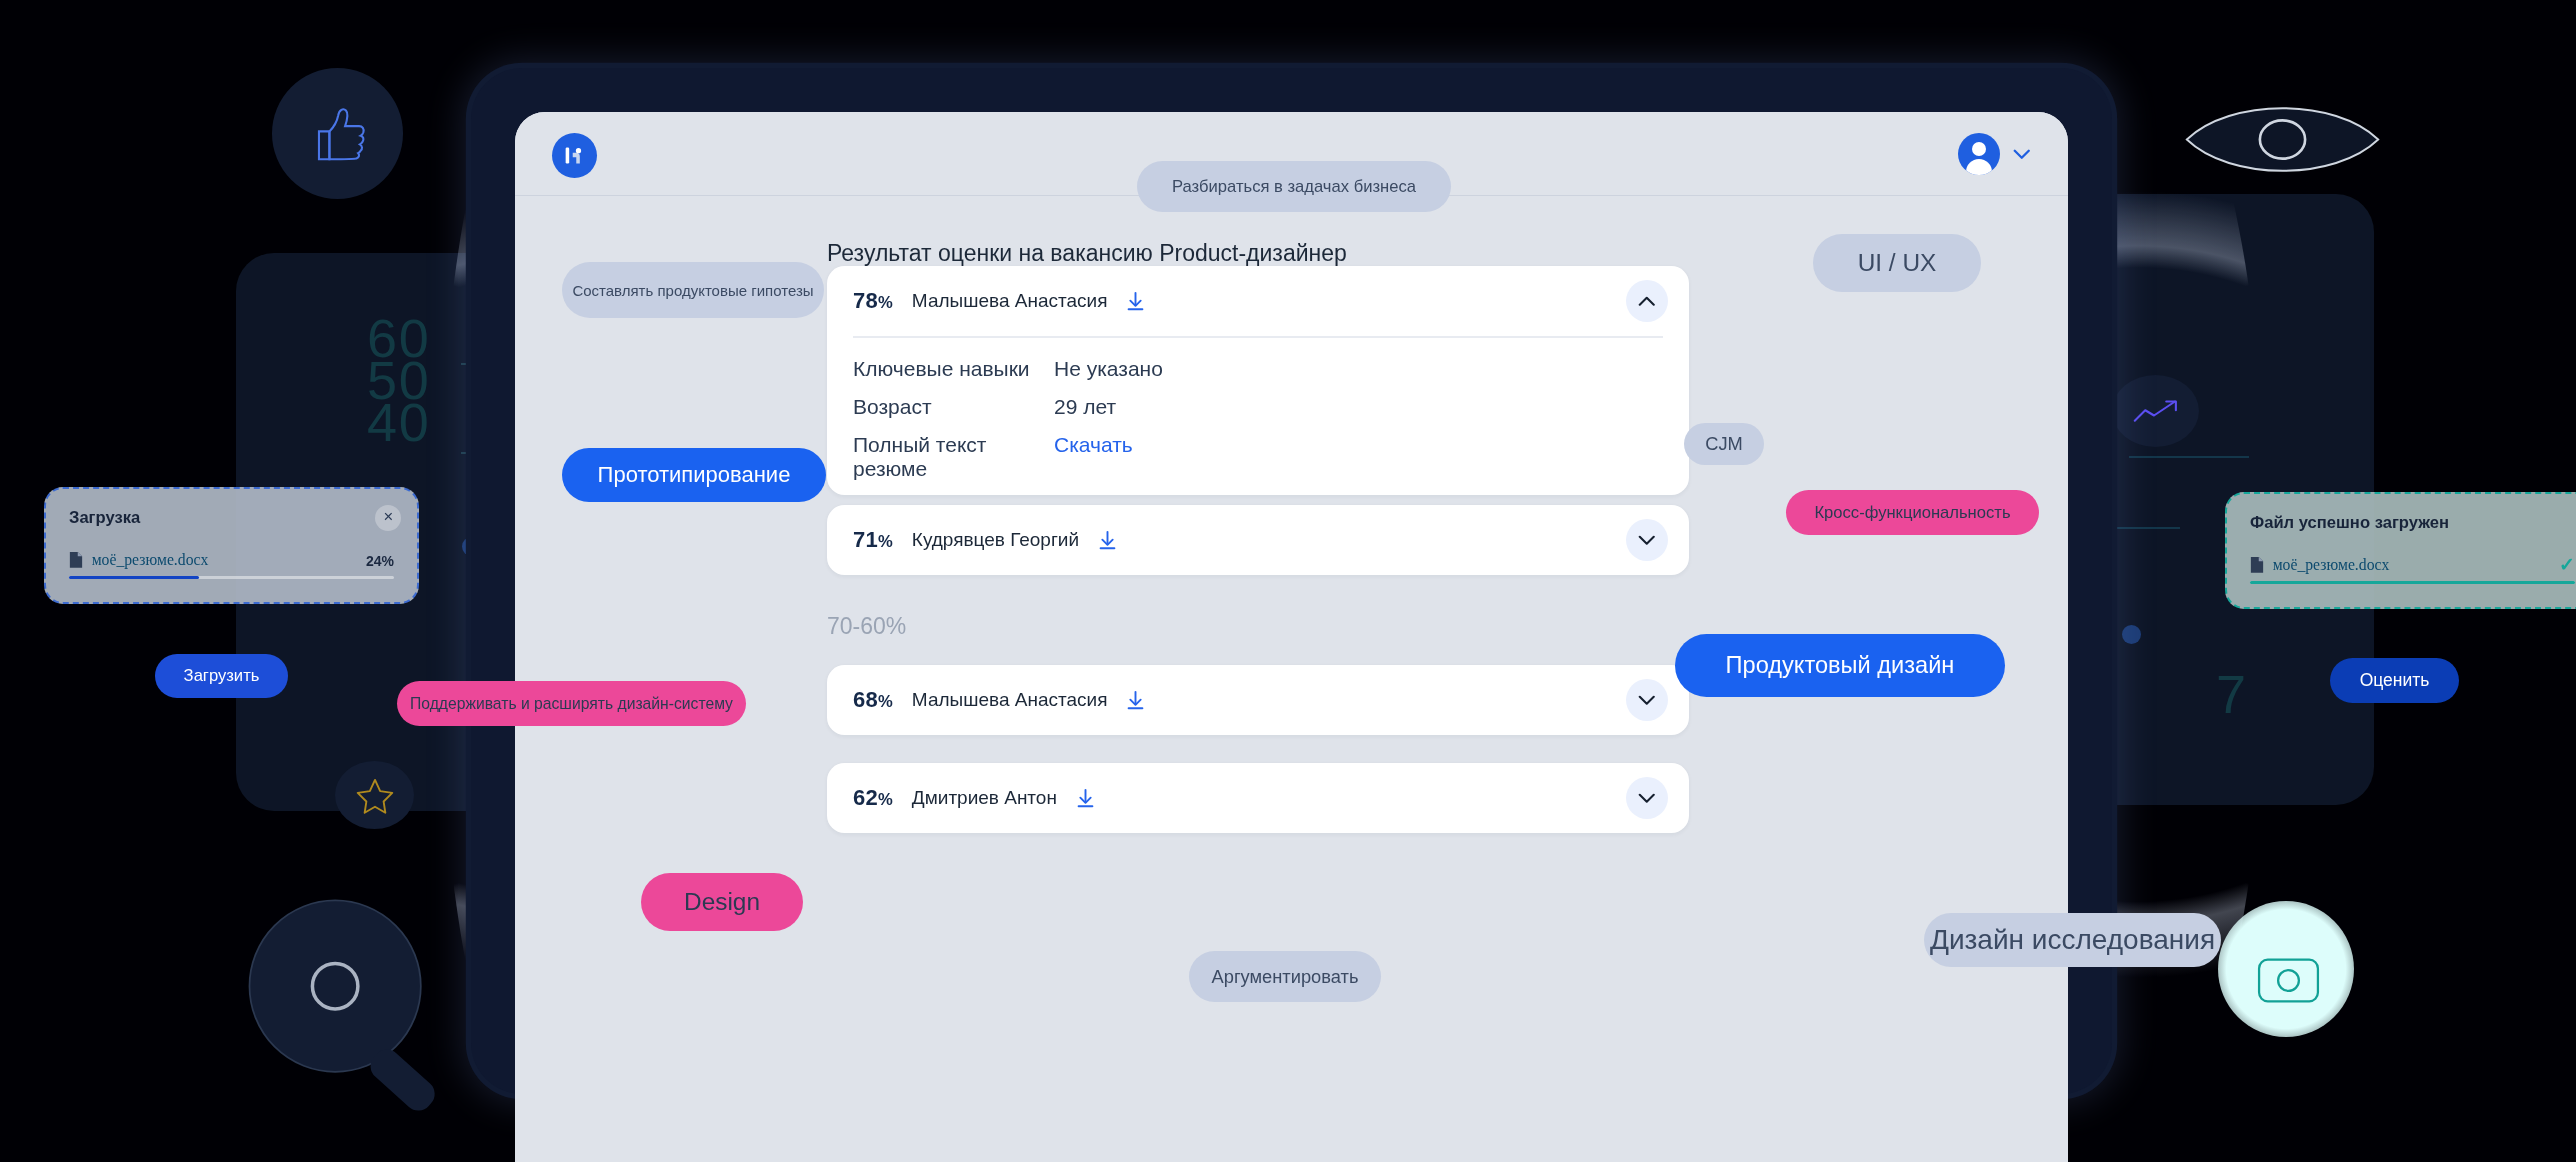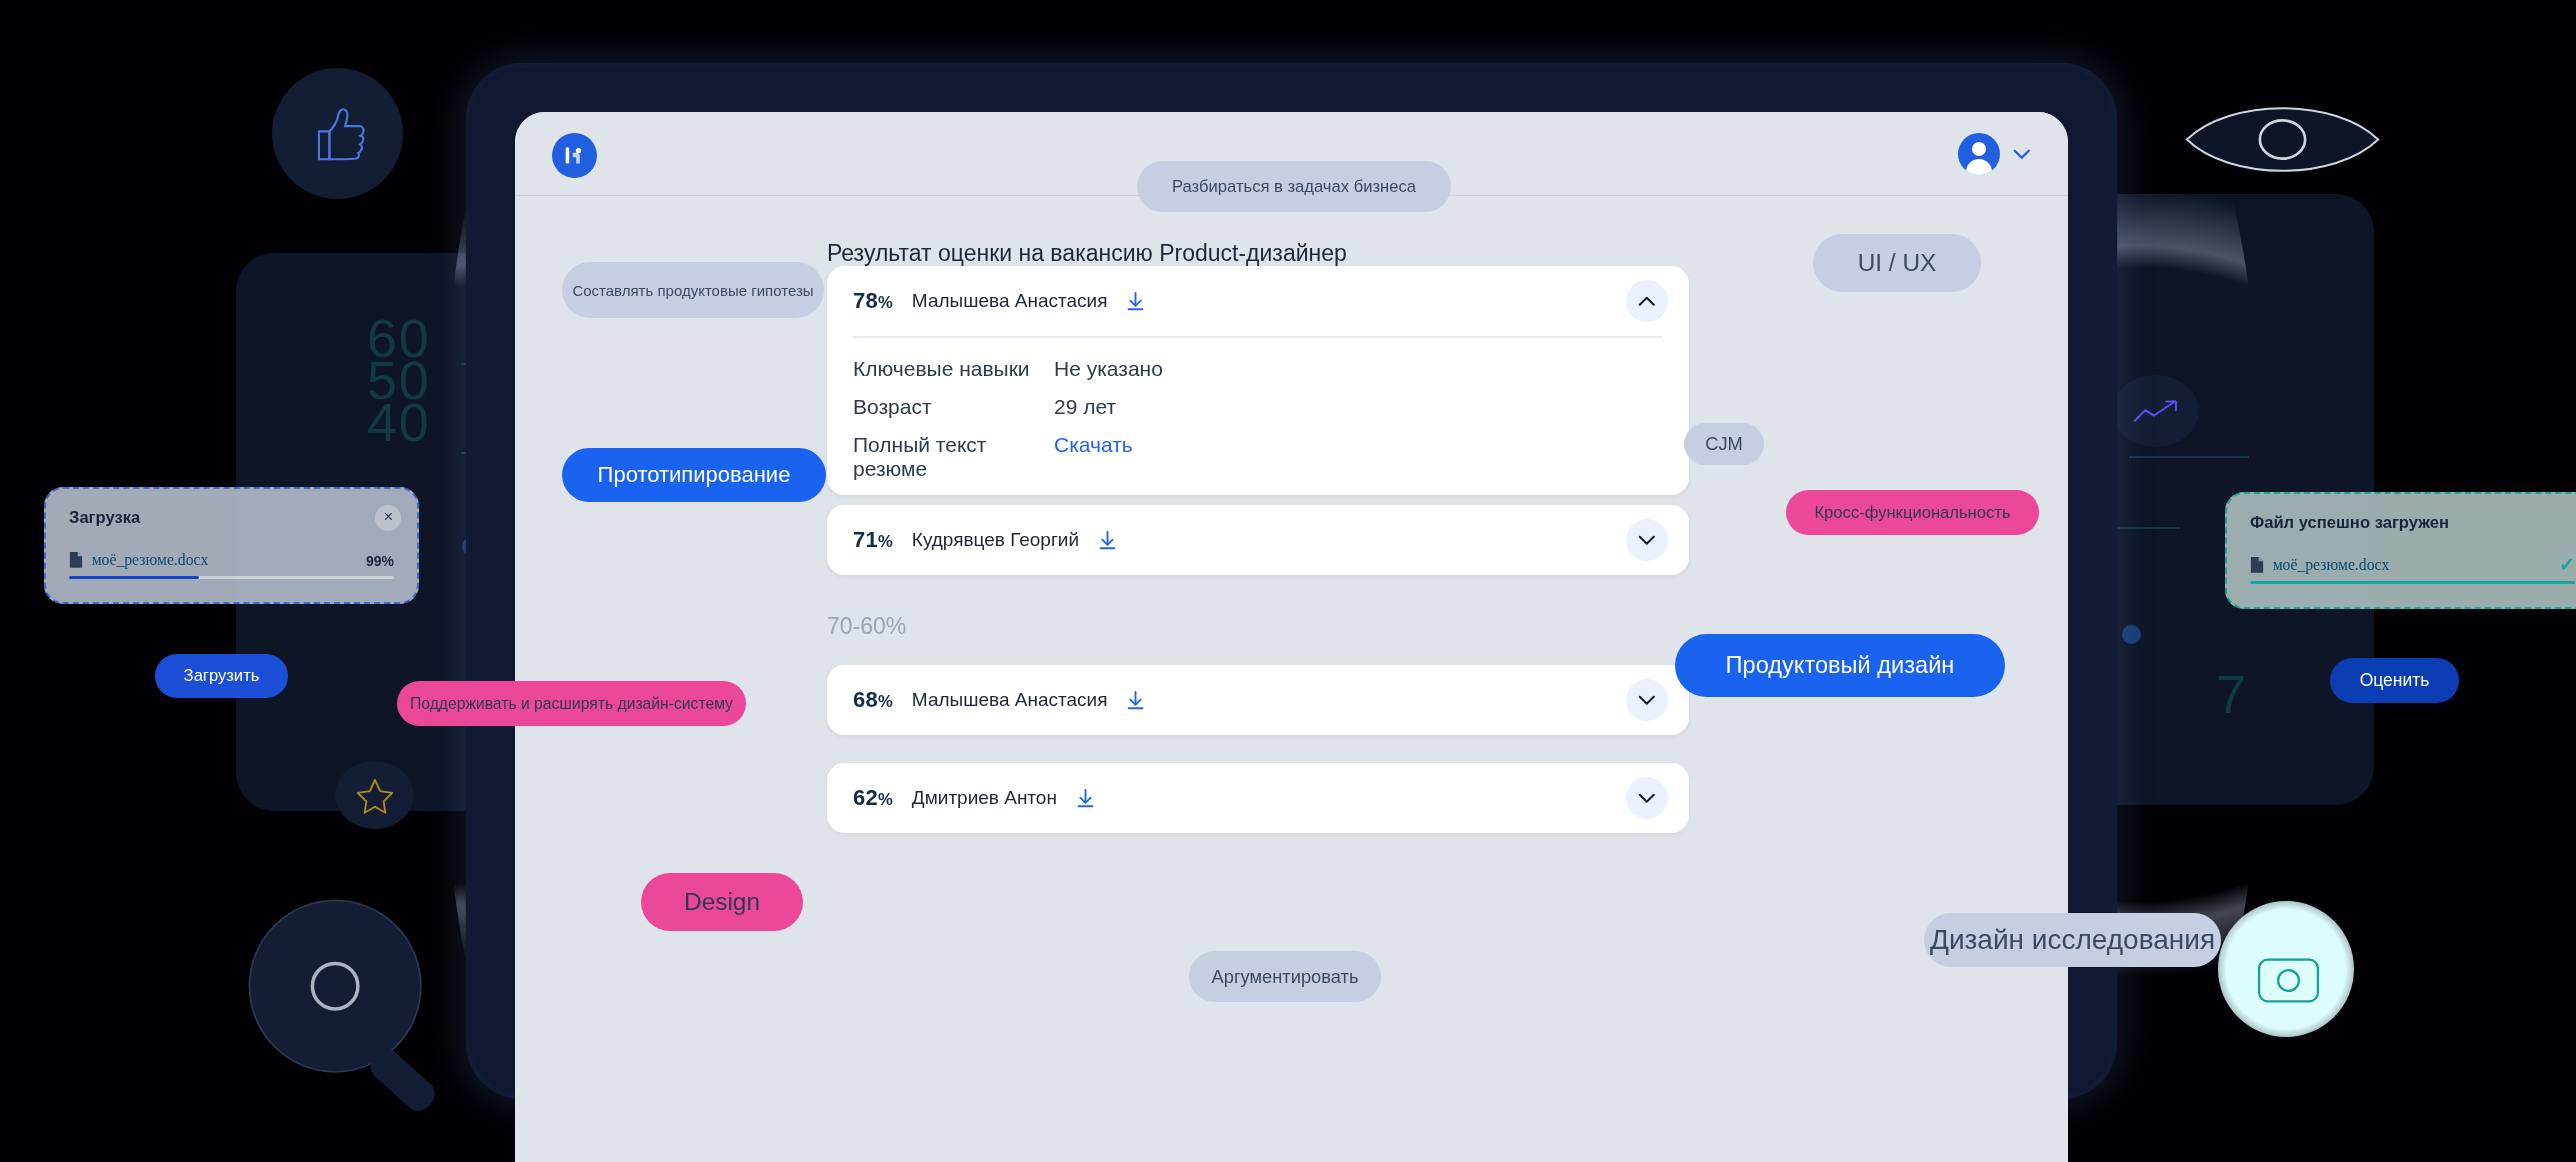--- a/index.html
+++ b/index.html
@@ -356,21 +356,21 @@
   <div class="toast loading">
     <div class="toast-title">Загрузка</div>
     <div class="toast-close">×</div>
     <div class="toast-file">
       <svg width="14" height="17.5" viewBox="0 0 16 20">
         <path d="M1 1 h9 l5 5 v13 h-14 z" fill="#2e3d55"></path>
         <path d="M10 1 v5 h5" fill="#8f9cb2"></path>
       </svg>
       <span>моё_резюме.docx</span>
     </div>
-    <div class="toast-pct">99%</div>
+    <div class="toast-pct">24%</div>
     <div class="bar-track">
       <div class="bar-fill blue" style="width:40%;"></div>
     </div>
   </div>
   <div class="pill navy" style="left:155px;top:654px;width:133px;height:44px;font-size:16.6px;">Загрузить</div>
 
   <div class="toast done">
     <div class="toast-title">Файл успешно загружен</div>
     <div class="toast-file">
       <svg width="14" height="17.5" viewBox="0 0 16 20">

